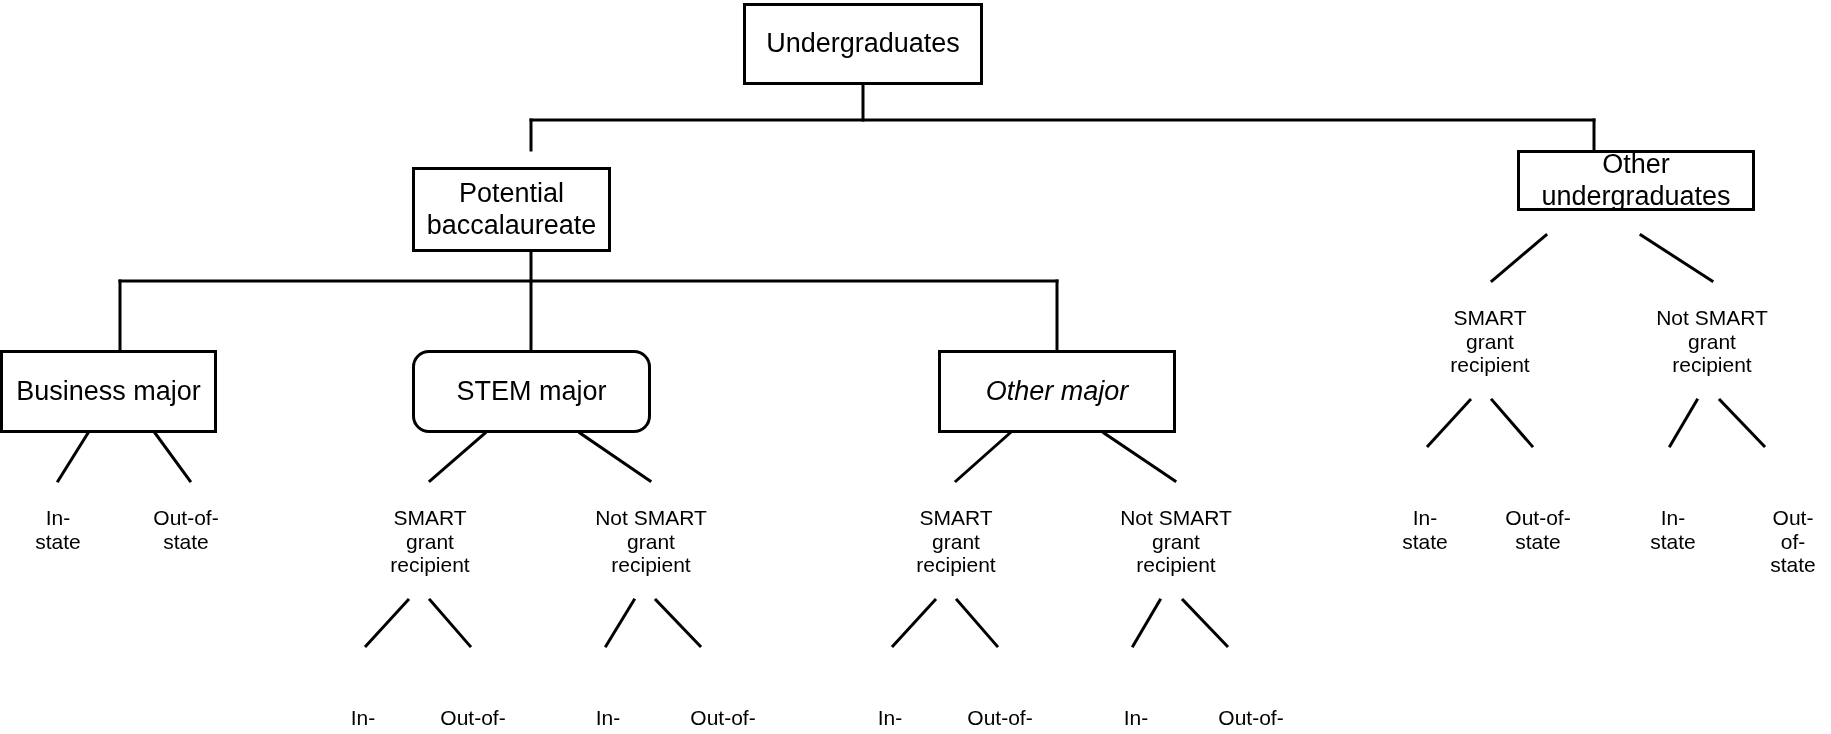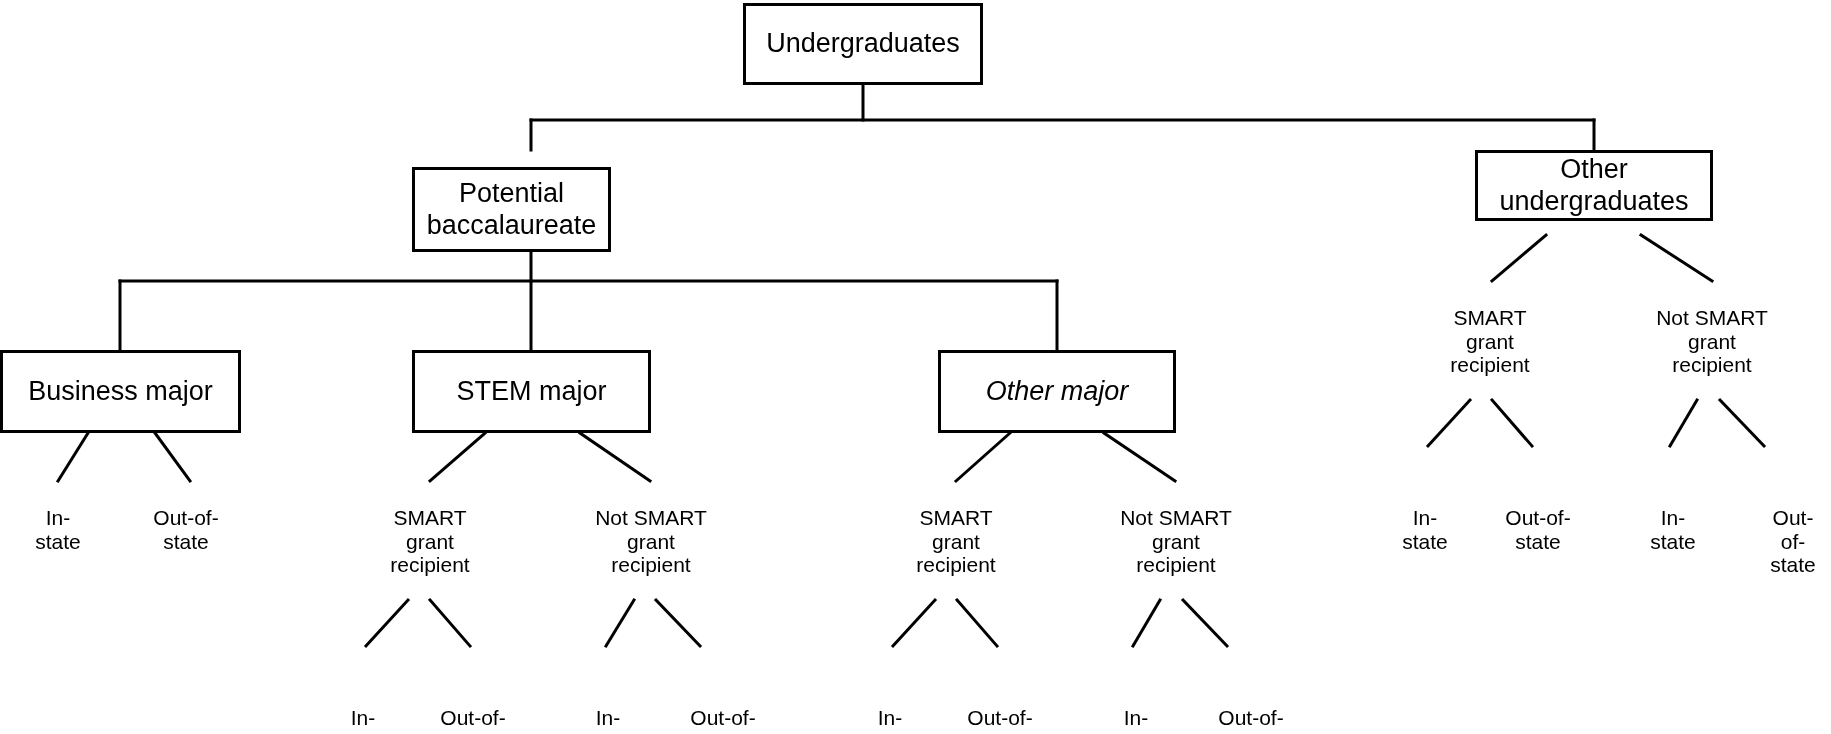--- a/index.html
+++ b/index.html
@@ -78,24 +78,24 @@
       <line x1="1641" y1="235" x2="1712" y2="281" stroke="#000000" stroke-width="3" stroke-linecap="square"></line>
       <line x1="1470" y1="400" x2="1428" y2="446" stroke="#000000" stroke-width="3" stroke-linecap="square"></line>
       <line x1="1492" y1="400" x2="1532" y2="446" stroke="#000000" stroke-width="3" stroke-linecap="square"></line>
       <line x1="1697" y1="400" x2="1670" y2="446" stroke="#000000" stroke-width="3" stroke-linecap="square"></line>
       <line x1="1720" y1="400" x2="1764" y2="446" stroke="#000000" stroke-width="3" stroke-linecap="square"></line>
     </svg>
   <div id="boxes-layer">
       <div class="node-box" style="left: 743px; top: 3px; width: 240px; height: 82px;">Undergraduates</div>
       <div class="node-box" style="left: 412px; top: 150px; width: 199px; height: 85px; margin-top: 17px;">Potential
 baccalaureate</div>
-      <div class="node-box" style="left: 1475px; top: 150px; width: 238px; height: 71px;">Other
+      <div class="node-box" style="left: 1517px; top: 150px; width: 238px; height: 61px;">Other
 undergraduates</div>
-      <div class="node-box" style="left: 0px; top: 350px; width: 241px; height: 83px;">Business major</div>
-      <div class="node-box" style="left: 412px; top: 350px; width: 239px; height: 83px;">STEM major</div>
+      <div class="node-box" style="left: 0px; top: 350px; width: 217px; height: 83px;">Business major</div>
+      <div class="node-box" style="left: 412px; top: 350px; width: 239px; height: 83px; border-radius: 17px;">STEM major</div>
       <div class="node-box" style="left: 938px; top: 350px; width: 238px; height: 83px; font-style: italic;">Other major</div>
     </div>
   <div id="labels-layer">
       <div class="leaf-label" style="left: 430px; top: 506px;">SMART
 grant
 recipient</div>
       <div class="leaf-label" style="left: 651px; top: 506px;">Not SMART
 grant
 recipient</div>
       <div class="leaf-label" style="left: 956px; top: 506px;">SMART

